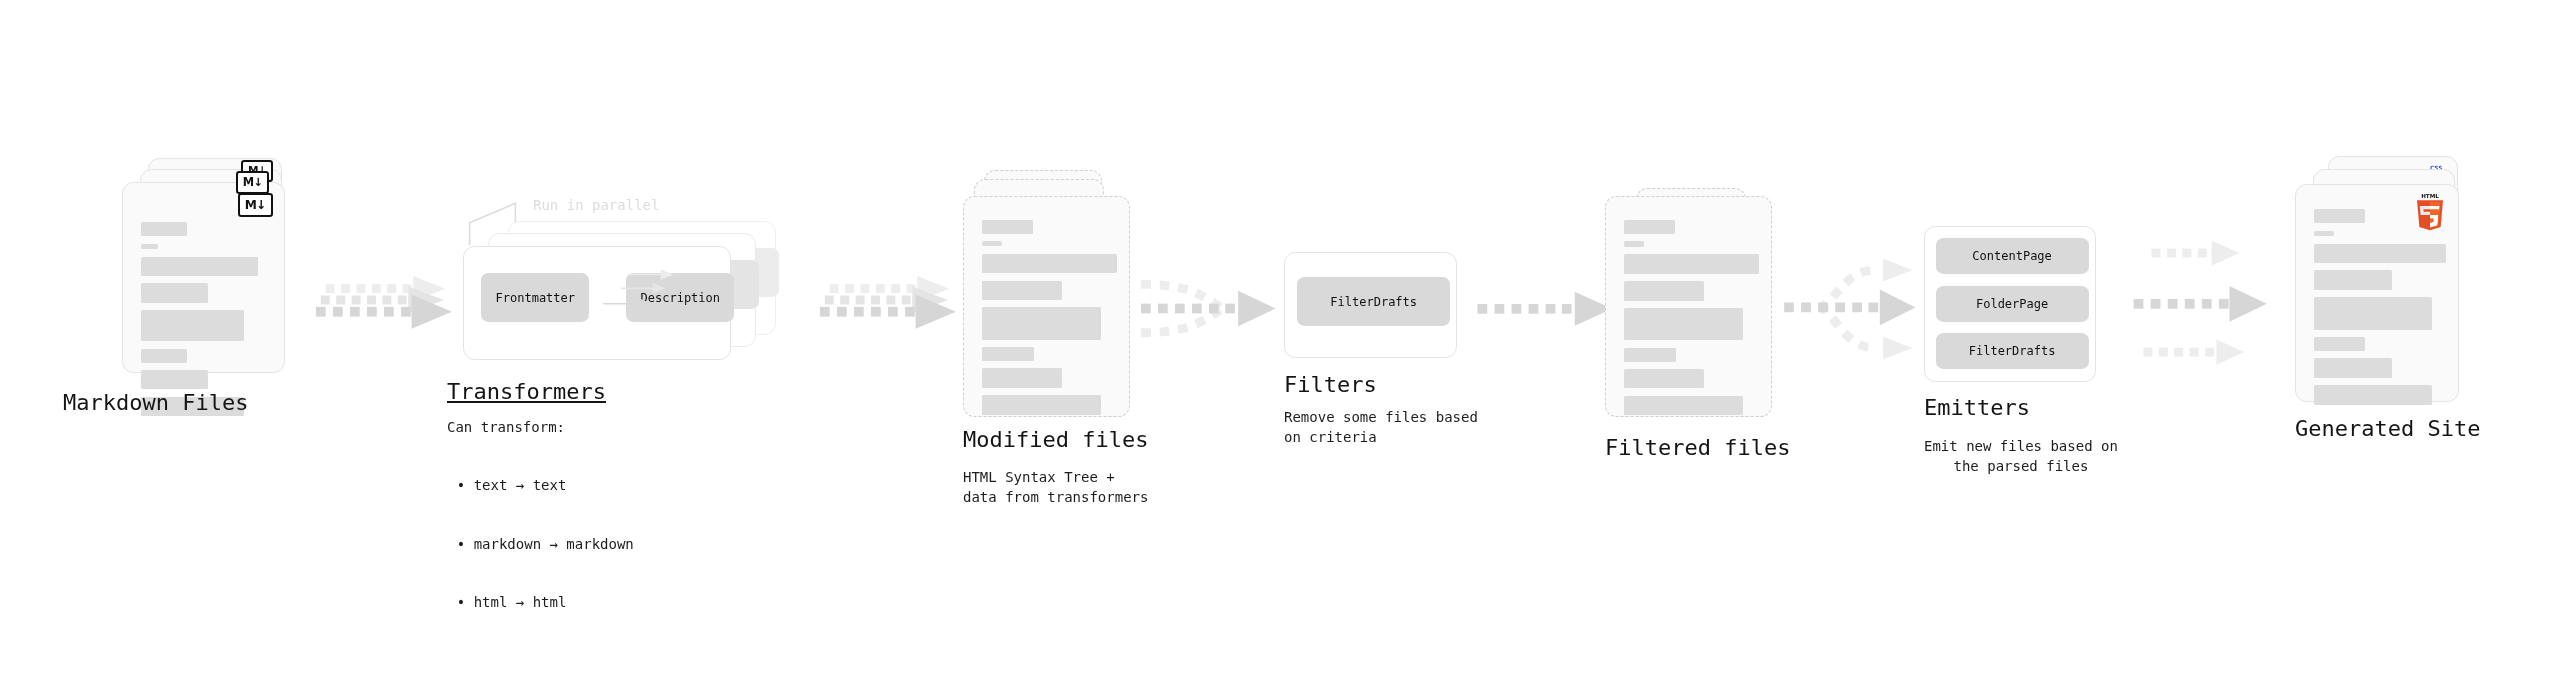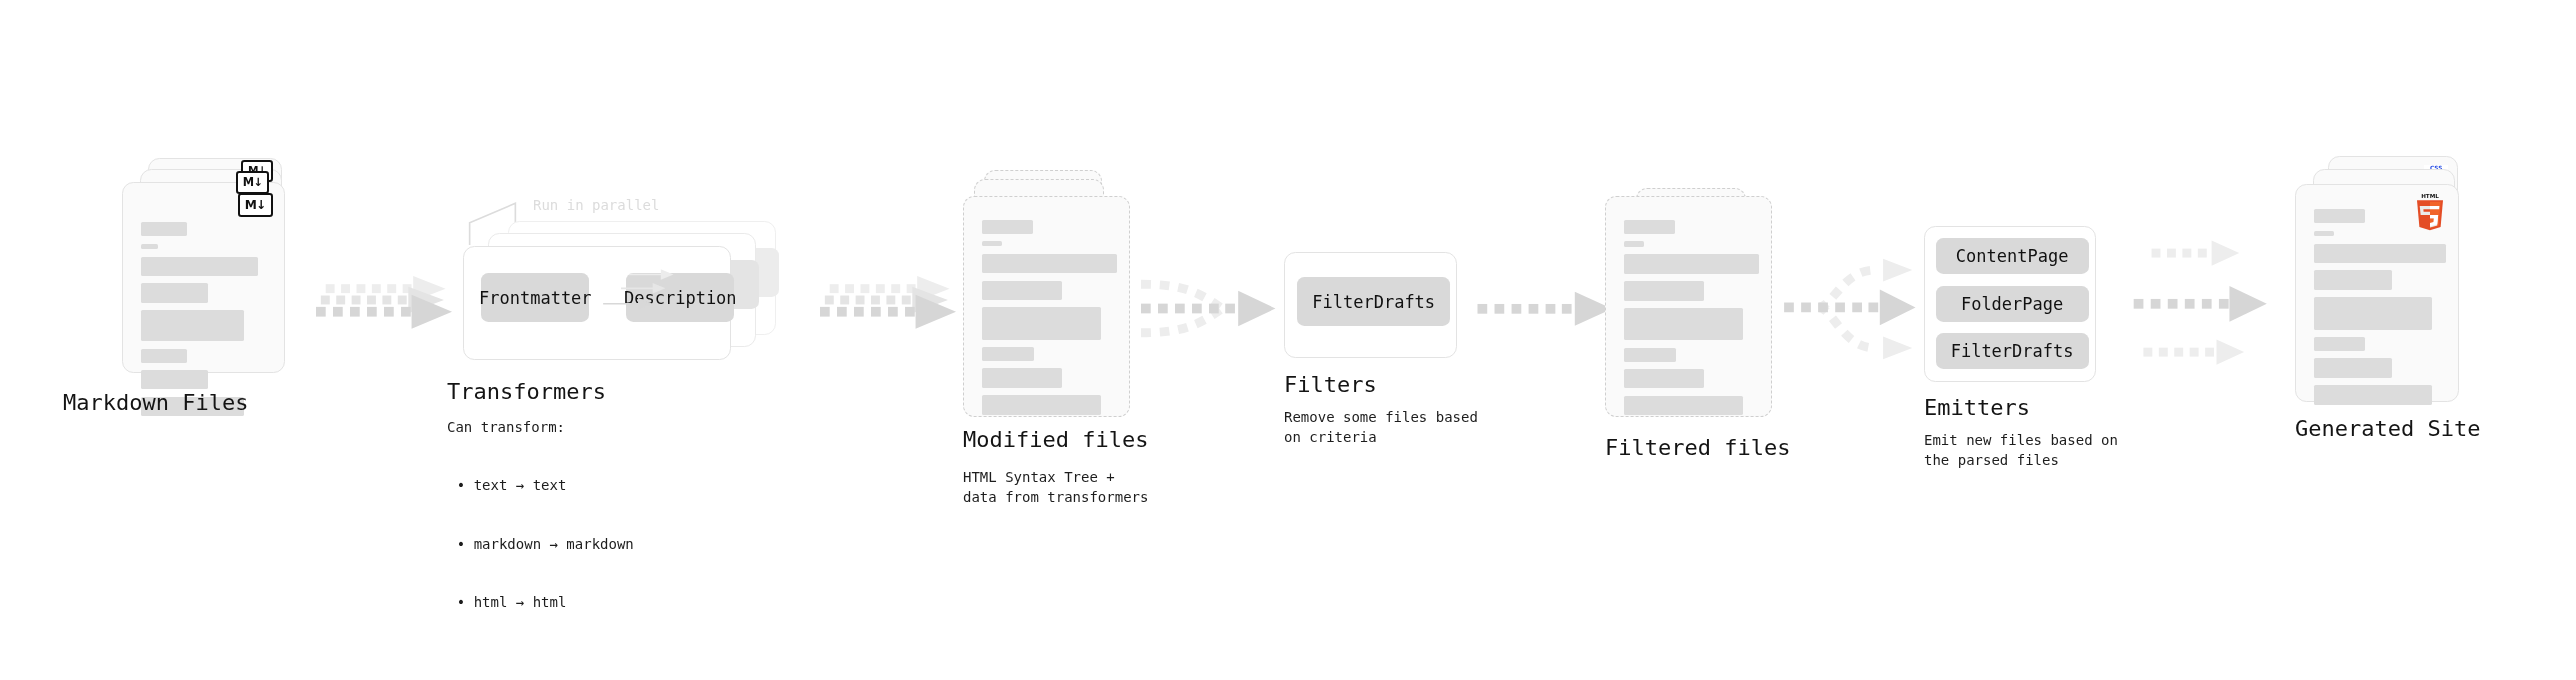--- a/index.html
+++ b/index.html
@@ -63,21 +63,21 @@
     border:1.6px solid #e3e3e3;
     border-radius:11.4px;
     background:#ffffff;
     box-sizing:border-box;
   }
   .chip{
     position:absolute;
     background:#d9d9d9;
     border-radius:7.3px;
     display:flex;align-items:center;justify-content:center;
-    font-size:17px;
+    font-size:12px;
     color:#111;
     box-sizing:border-box;
     white-space:nowrap;
   }
   .chip.ghost1{background:#e4e4e4;color:transparent;}
   .chip.ghost2{background:#ececec;color:transparent;}
 
   
   .title{
     position:absolute;
@@ -188,21 +188,21 @@
     <g stroke="#e6e6e6" stroke-width="2" fill="#e6e6e6">
       <line x1="64" y1="25" x2="106" y2="25"></line>
         <polygon points="104,20 116,25 104,30"></polygon>
     </g>
     <g stroke="#d8d8d8" stroke-width="2" fill="#d8d8d8">
       <line x1="42" y1="44" x2="88" y2="44"></line>
         <polygon points="86,38 100,44 86,50"></polygon>
     </g>
   </svg>
 
-  <div class="title" style="left:0px;top:192px;">Transformers</div>
+  <div class="title" style="left:0px;top:192px;text-decoration:underline;">Transformers</div>
   <div class="sub" style="left:0px;top:231px;">Can transform:</div>
   <div class="bullets" style="left:9.8px;top:250px;">
     <div>• text → text</div>
     <div>• markdown → markdown</div>
     <div>• html → html</div>
   </div>
 </div>
 
 <svg style="left:813px;top:268px;" width="163" height="81" viewBox="0 0 200 100">
   <g fill="#ededed">
@@ -330,21 +330,21 @@
   </g>
 </svg>
 
 <div class="stage" style="left:1924px;top:226px;">
   <div class="pbox" style="left:0px;top:0px;width:172px;height:156px;">
     <div class="chip" style="left:10.6px;top:11.4px;width:153px;height:36px;">ContentPage</div>
     <div class="chip" style="left:10.6px;top:59px;width:153px;height:36px;">FolderPage</div>
     <div class="chip" style="left:10.6px;top:106px;width:153px;height:36px;">FilterDrafts</div>
   </div>
   <div class="title" style="left:0px;top:169px;">Emitters</div>
-  <div class="sub" style="left:0px;top:205px;">Emit new files based on
+  <div class="sub" style="left:0px;top:211px;text-align:center;">Emit new files based on
 the parsed files</div>
 </div>
 
 <svg style="left:2109px;top:234px;" width="163" height="138" viewBox="0 0 200 170">
   <g fill="#ededed">
     <rect x="52" y="18" width="11" height="11"></rect>
       <rect x="71" y="18" width="11" height="11"></rect>
     <rect x="90" y="18" width="11" height="11"></rect>
       <rect x="109" y="18" width="11" height="11"></rect>
     <rect x="128" y="18" width="11" height="11"></rect>

